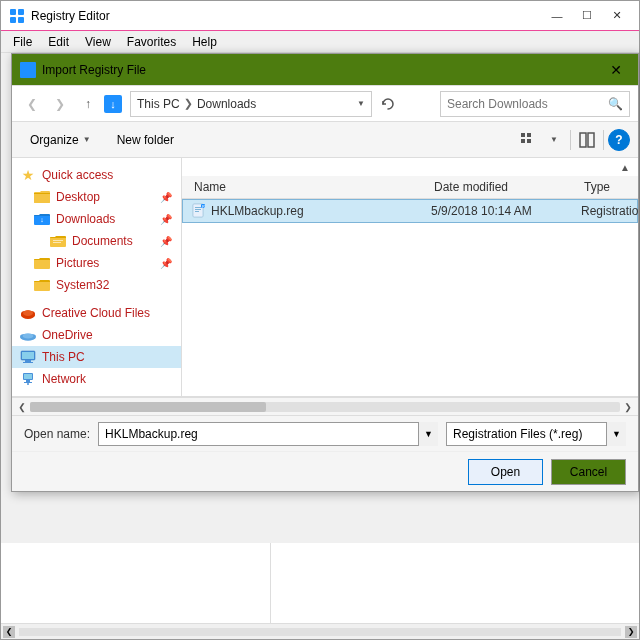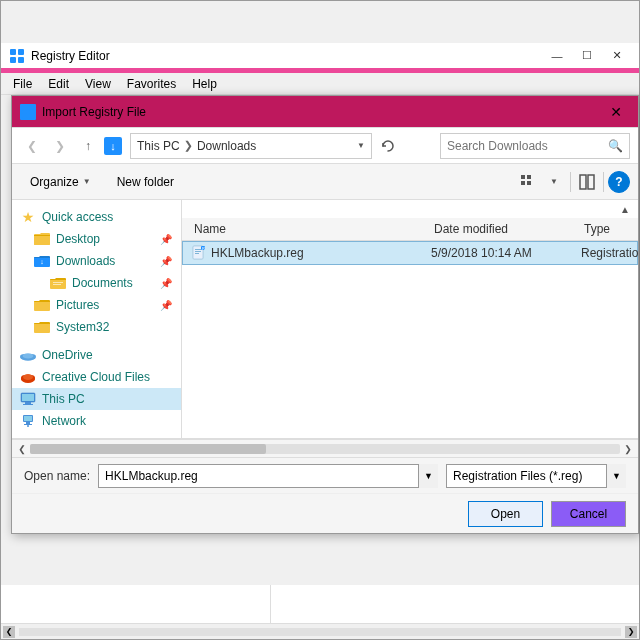--- a/index.html
+++ b/index.html
@@ -21,23 +21,22 @@
       display: flex;
       flex-direction: column;
     }
 
     .title-bar {
       background: #fff;
       height: 30px;
       display: flex;
       align-items: center;
       padding: 0 8px;
-      border-bottom: 5px solid #ec4899;
+      border-bottom: 1px solid #ec4899;
       user-select: none;
-      margin-top: 42px;
     }
 
     .title-bar-icon {
       width: 16px;
       height: 16px;
       margin-right: 6px;
     }
 
     .title-bar-title {
       flex: 1;
@@ -95,21 +94,21 @@
       left: 10px;
       width: 628px;
       background: #fff;
       border: 1px solid #999;
       box-shadow: 2px 2px 10px rgba(0,0,0,0.3);
       display: flex;
       flex-direction: column;
     }
 
     .dialog-title-bar {
-      background: #be185d;
+      background: #4d7c0f;
       height: 32px;
       display: flex;
       align-items: center;
       padding: 0 8px;
       border-bottom: 1px solid #ddd;
     }
 
     .dialog-icon {
       width: 16px;
       height: 16px;
@@ -315,21 +314,21 @@
       height: 16px;
       display: flex;
       align-items: center;
       justify-content: center;
       font-size: 14px;
       flex-shrink: 0;
     }
 
     .nav-item-label {
       font-size: 12px;
-      color: #0f766e;
+      color: #b91c1c;
       flex: 1;
     }
 
     .pin-icon {
       color: #999;
       font-size: 10px;
     }
 
     
     .file-panel {
@@ -539,21 +538,21 @@
       gap: 8px;
       background: #f5f5f5;
       border-top: 1px solid #eee;
     }
 
     .action-btn {
       height: 26px;
       min-width: 75px;
       padding: 0 16px;
       border: 1px solid #999;
-      background: #8b5cf6;
+      background: #4d7c0f;
       cursor: pointer;
       font-size: 12px;
       display: flex;
       align-items: center;
       justify-content: center;
     }
 
     .action-btn.primary {
       background: #e8f0fb;
       border-color: #0078d7;
@@ -751,40 +750,40 @@
                 <path d="M0 4 Q0 3 1 3 L5 3 L6 2 L15 2 Q16 2 16 3 L16 4 Z" fill="#e0a800"></path>
               </svg>
             </div>
             <span class="nav-item-label">System32</span>
           </div>
 
           <div style="height:6px;"></div>
 
           <div class="nav-section-item">
             <div class="nav-item-icon">
+              <svg width="16" height="14" viewBox="0 0 16 14">
+                <ellipse cx="8" cy="9" rx="7" ry="4" fill="#da3b01"></ellipse>
+                <ellipse cx="5" cy="8" rx="4" ry="3" fill="#da3b01"></ellipse>
+                <ellipse cx="11" cy="8" rx="4" ry="3" fill="#da3b01"></ellipse>
+                <ellipse cx="8" cy="7" rx="5" ry="3" fill="#e85c20"></ellipse>
+              </svg>
+            </div>
+            <span class="nav-item-label">Creative Cloud Files</span>
+          </div>
+
+          <div class="nav-section-item">
+            <div class="nav-item-icon">
               <svg width="18" height="12" viewBox="0 0 18 12">
                 <ellipse cx="9" cy="9" rx="8" ry="3.5" fill="#5ba3e0"></ellipse>
                 <ellipse cx="5" cy="8" rx="5" ry="3" fill="#5ba3e0"></ellipse>
                 <ellipse cx="13" cy="8" rx="5" ry="3" fill="#5ba3e0"></ellipse>
                 <ellipse cx="9" cy="7" rx="6" ry="3" fill="#79b9eb"></ellipse>
               </svg>
             </div>
             <span class="nav-item-label">OneDrive</span>
-          </div>
-
-          <div class="nav-section-item">
-            <div class="nav-item-icon">
-              <svg width="16" height="14" viewBox="0 0 16 14">
-                <ellipse cx="8" cy="9" rx="7" ry="4" fill="#da3b01"></ellipse>
-                <ellipse cx="5" cy="8" rx="4" ry="3" fill="#da3b01"></ellipse>
-                <ellipse cx="11" cy="8" rx="4" ry="3" fill="#da3b01"></ellipse>
-                <ellipse cx="8" cy="7" rx="5" ry="3" fill="#e85c20"></ellipse>
-              </svg>
-            </div>
-            <span class="nav-item-label">Creative Cloud Files</span>
           </div>
 
           <div class="nav-section-item active">
             <div class="nav-item-icon">
               <svg width="16" height="14" viewBox="0 0 16 14">
                 <rect x="1" y="1" width="14" height="9" rx="1" fill="#4a90d9" stroke="#2a70b9" stroke-width="0.5"></rect>
                 <rect x="2" y="2" width="12" height="7" fill="#87ceeb"></rect>
                 <rect x="5" y="10" width="6" height="2" fill="#4a90d9"></rect>
                 <rect x="3" y="12" width="10" height="1" fill="#4a90d9"></rect>
               </svg>

